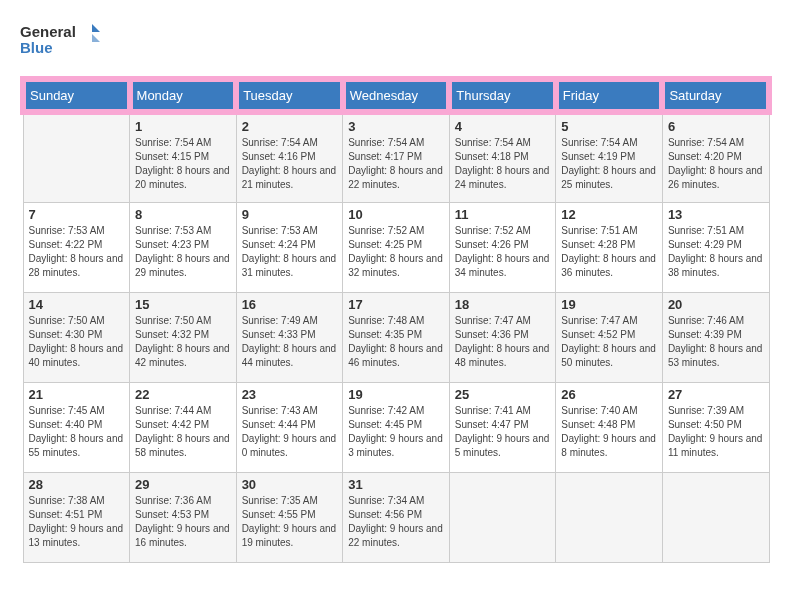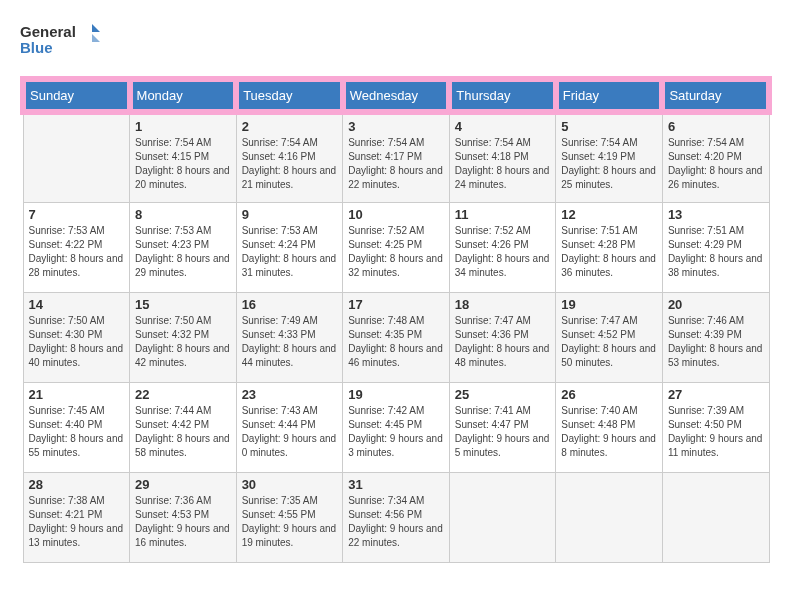--- a/index.html
+++ b/index.html
@@ -331,21 +331,21 @@
           <span>Sunset: 4:50 PM</span><br>
           <span>Daylight: 9 hours and 11 minutes.</span>
         </div>
       </td>
       </tr>
       <tr>
         <td>
         <span class="day-number">28</span>
         <div class="day-info">
           <span>Sunrise: 7:38 AM</span><br>
-          <span>Sunset: 4:21 PM</span><br>
+          <span>Sunset: 4:51 PM</span><br>
           <span>Daylight: 9 hours and 13 minutes.</span>
         </div>
       </td>
         <td>
         <span class="day-number">29</span>
         <div class="day-info">
           <span>Sunrise: 7:36 AM</span><br>
           <span>Sunset: 4:53 PM</span><br>
           <span>Daylight: 9 hours and 16 minutes.</span>
         </div>

